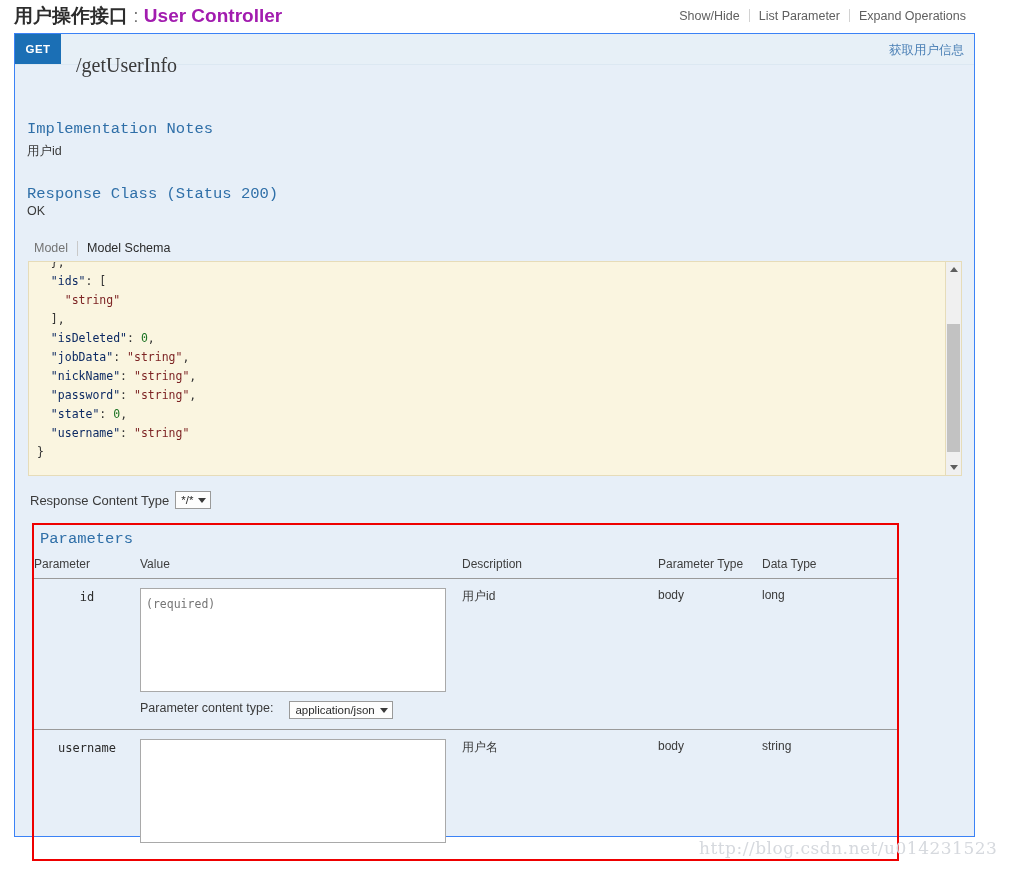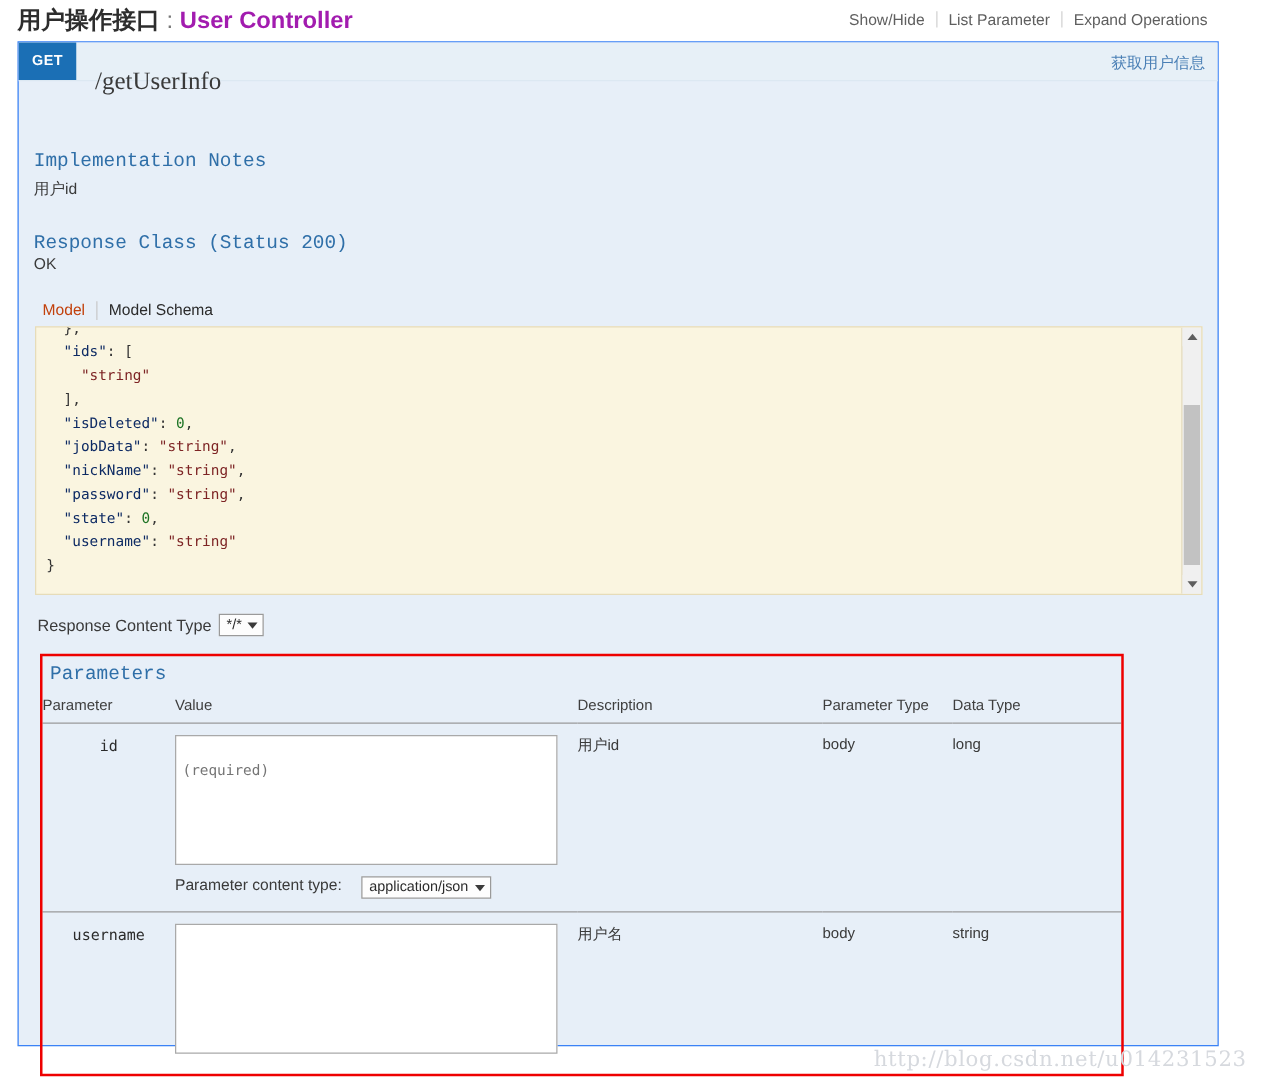--- a/index.html
+++ b/index.html
@@ -142,21 +142,21 @@
     position: absolute;
     left: 10px;
     top: 174px;
     font-size: 12.5px;
     display: flex;
     align-items: center;
     height: 18px;
   }
   #model-tabs .tab {
     padding: 0 9px;
-    color: #c2410c;
+    color: #737373;
     text-decoration: none;
     line-height: 16px;
   }
   #model-tabs .tab.active { color: #2b2b2b; }
   #model-tabs .tab-sep {
     width: 1px;
     height: 15px;
     background: #c9c9c9;
   }
 
@@ -322,21 +322,21 @@
   }
   .param-textarea {
     width: 306px;
     height: 104px;
     background: #ffffff;
     border: 1px solid #a9a9a9;
     box-sizing: border-box;
     font-family: "DejaVu Sans Mono", "Liberation Mono", monospace;
     font-size: 11.5px;
     color: #8d8d8d;
-    padding: 20px 5px;
+    padding: 8px 5px;
     resize: none;
     display: block;
     line-height: 15px;
     overflow: hidden;
   }
   .param-ct-row {
     display: flex;
     align-items: flex-start;
     gap: 16px;
     font-size: 12.5px;

